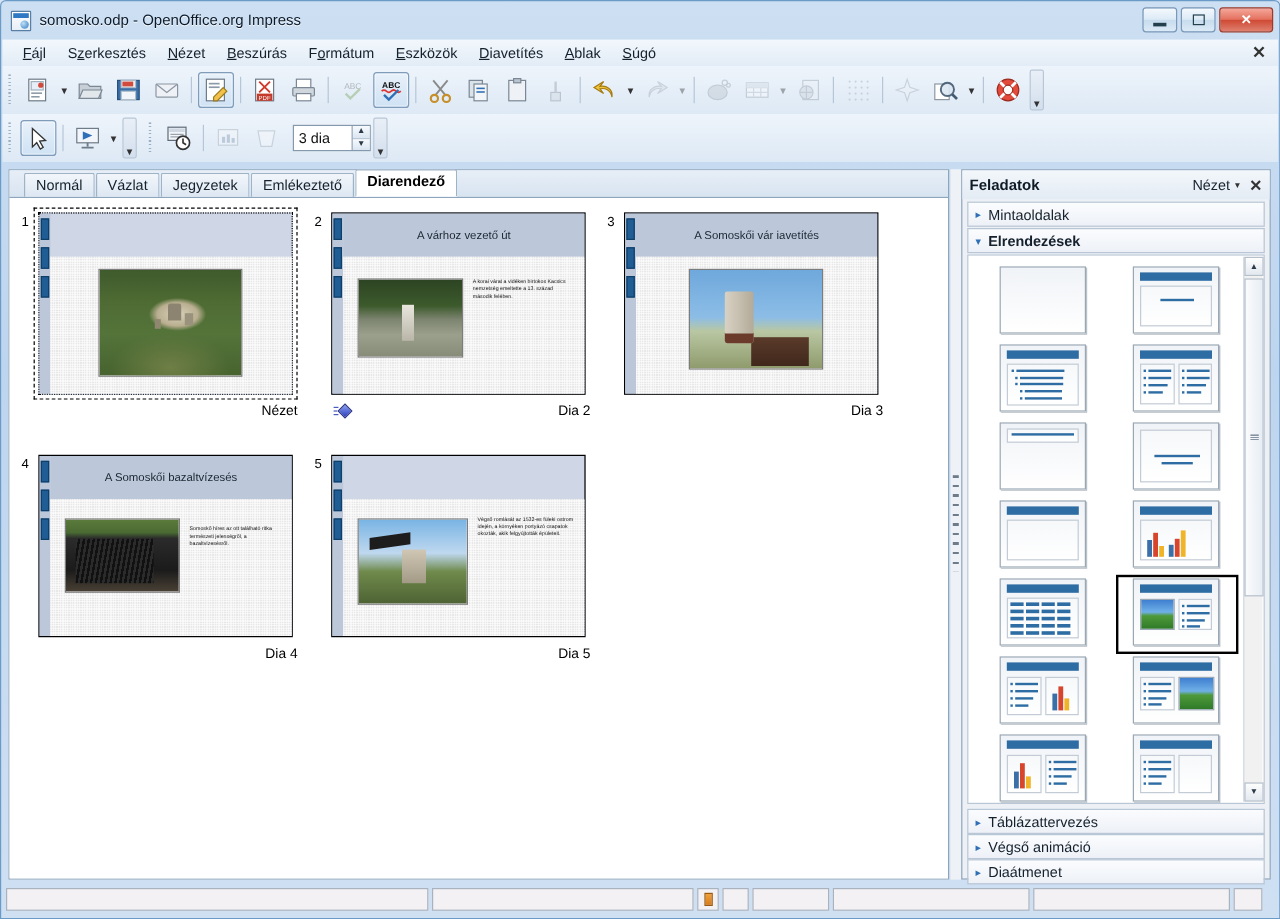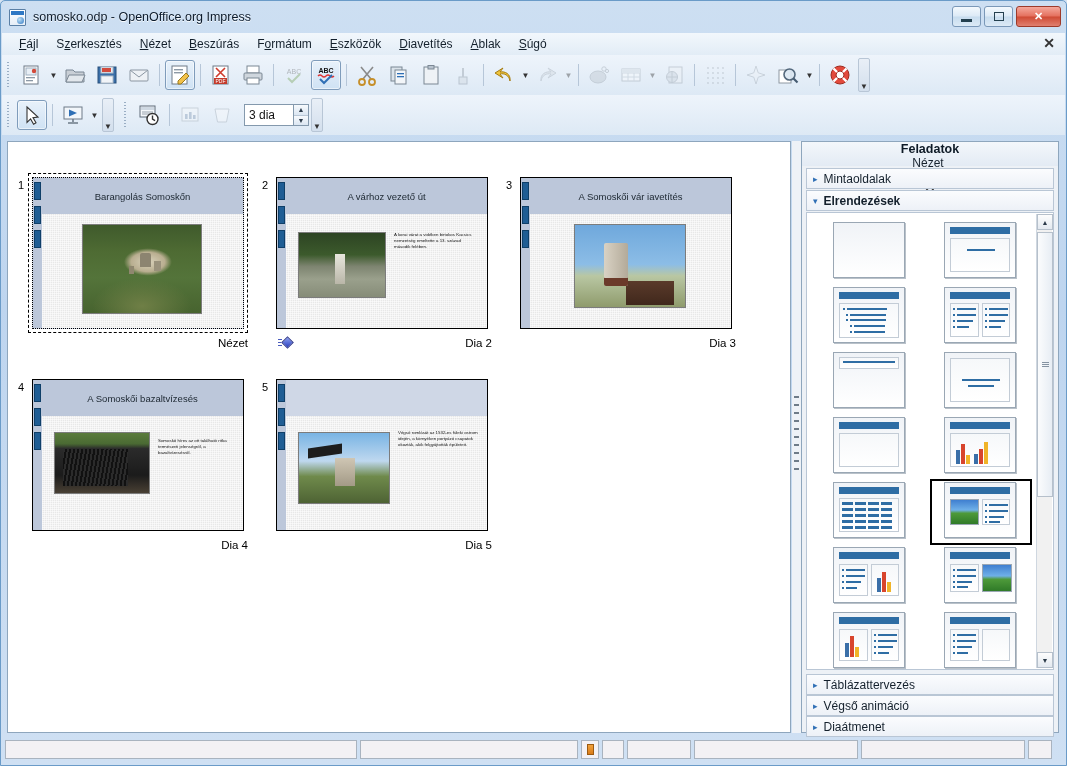--- a/index.html
+++ b/index.html
@@ -266,21 +266,20 @@
 
   
   .taskpanel {
     position:absolute; left:800px; top:140px; width:258px; height:592px;
     background:#edf1f6; border:1px solid #8ea6bd;
   }
   .tp-head {
     position:absolute; left:0; top:0; width:100%; height:24px;
     display:flex; align-items:center; padding:0 6px;
     background:linear-gradient(to bottom,#f3f7fb,#e3ebf4);
-    flex-direction:column;
   }
   .tp-title { font-weight:bold; font-size:12.5px; color:#0e1a26; flex:1; }
   .tp-view { font-size:12px; color:#17222e; margin-right:4px; }
   .tp-caret { font-size:8px; color:#333; margin-right:8px; }
   .tp-x { font-size:13px; color:#333; font-weight:bold; }
 
   .tp-section {
     position:absolute; left:4px; width:248px; height:21px;
     background:linear-gradient(to bottom,#fbfcfe,#edf1f7);
     border:1px solid #b9c6d5; display:flex; align-items:center; padding-left:6px;
@@ -666,33 +665,39 @@
         <div class="spinb">▲</div>
         <div class="spinb">▼</div>
       </div>
     </div>
 
     <div class="tb-end">▼</div>
   </div>
 
   <div class="workarea">
 
+    <div class="tabstrip">
+      <div class="vtab">Normál</div>
+      <div class="vtab">Vázlat</div>
+      <div class="vtab">Jegyzetek</div>
+      <div class="vtab">Emlékeztető</div>
+      <div class="vtab sel">Diarendező</div>
+    </div>
 
     <div class="slidepane">
 
       <div class="slidecell selected" style="left:6px; top:12px;">
         <div class="selrect"></div>
         <div class="slidenum">1</div>
         <div class="slideframe">
           <div class="sl-leftbar">
             <div class="sl-tab" style="top:4px"></div>
             <div class="sl-tab" style="top:28px"></div>
             <div class="sl-tab" style="top:52px"></div>
           </div>
-          <div class="sl-title">Barangolás Somoskőn</div>
           <div class="sl-body">
             <div class="sl-pic" style="left:40px; top:10px; width:120px; height:90px;">
               <div class="ph ph-castle-aerial"></div>
             </div>
           </div>
         </div>
         <div class="sl-caption">Nézet</div>
       </div>
 
       <div class="slidecell" style="left:250px; top:12px;">

